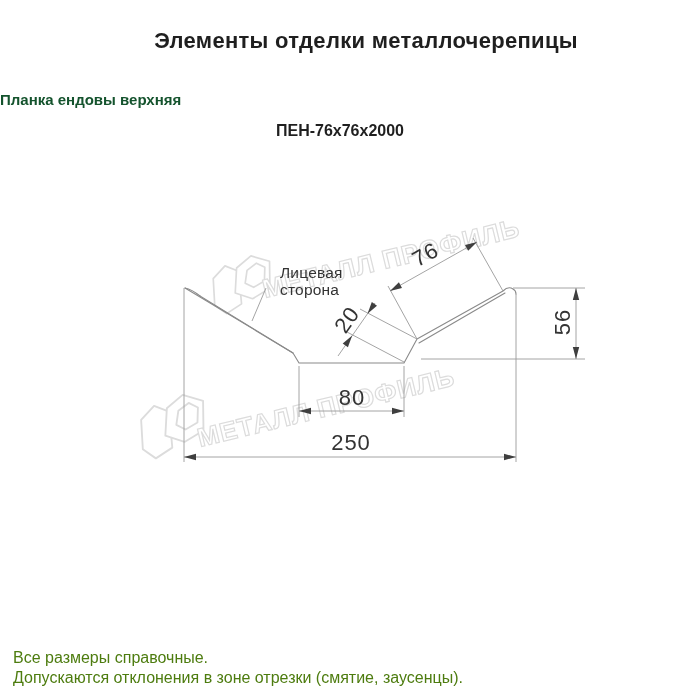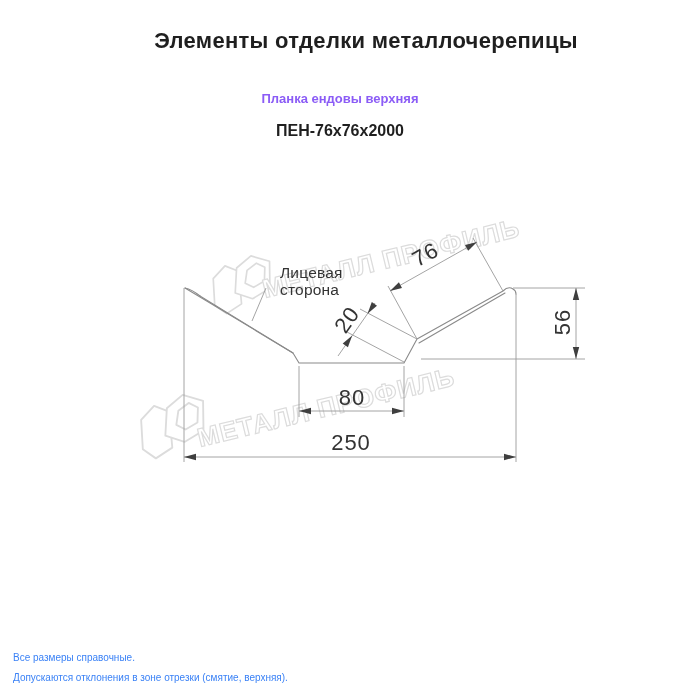--- a/index.html
+++ b/index.html
@@ -5,29 +5,29 @@
   html,body{margin:0;padding:0;background:#fff;}
   .canvas{
     position:relative;width:700px;height:700px;background:#fff;overflow:hidden;
     font-family:"Liberation Sans",sans-serif;color:#1f1f1f;
   }
   .title{
     position:absolute;top:28px;left:0;width:700px;text-align:center;
     font-size:22px;font-weight:bold;letter-spacing:.3px;color:#1f1f1f;margin-left:16px;
   }
   .subtitle{
-    position:absolute;top:91px;left:0;width:680px;text-align:center;
-    font-size:13px;font-weight:bold;color:#8b5cf6;
+    position:absolute;top:91px;left:0;width:680px;text-align:left;
+    font-size:15px;font-weight:bold;color:#14532d;
   }
   .product-code{
     position:absolute;top:122px;left:0;width:680px;text-align:center;
     font-size:16px;font-weight:bold;color:#1f1f1f;
   }
   .notes{
-    position:absolute;left:13px;top:648px;font-size:10px;line-height:20px;color:#3b82f6;
+    position:absolute;left:13px;top:648px;font-size:16px;line-height:20px;color:#4d7c0f;
   }
   svg.layer{position:absolute;left:0;top:0;}
   .wm{z-index:1;}
   .dwg{z-index:2;}
   .wm-text{
     font-family:"Liberation Sans",sans-serif;font-weight:bold;font-size:26px;letter-spacing:1px;
     fill:#ffffff;stroke:#dcdcdc;stroke-width:1.2px;
   }
   .wm-shape{fill:#ffffff;stroke:#dcdcdc;stroke-width:1.4px;stroke-linejoin:round;}
   .pline{fill:none;stroke:#8a8a8a;stroke-width:1.1px;stroke-linejoin:round;stroke-linecap:round;}
@@ -127,16 +127,16 @@
     </g>
 
     <g>
       <text class="facetext" x="280" y="278">Лицевая</text>
       <text class="facetext" x="280" y="295">сторона</text>
     </g>
   </svg>
 
   <div class="notes">
     <div>Все размеры справочные.</div>
-    <div>Допускаются отклонения в зоне отрезки (смятие, верхняя).</div>
+    <div>Допускаются отклонения в зоне отрезки (смятие, заусенцы).</div>
   </div>
 
 </div>
 
 </body></html>

